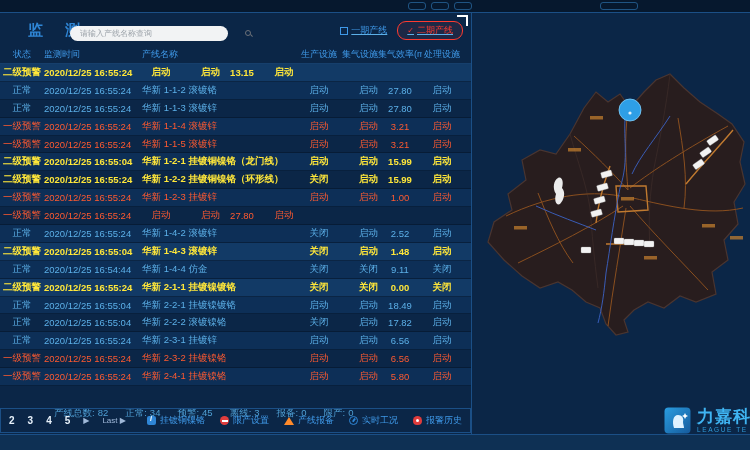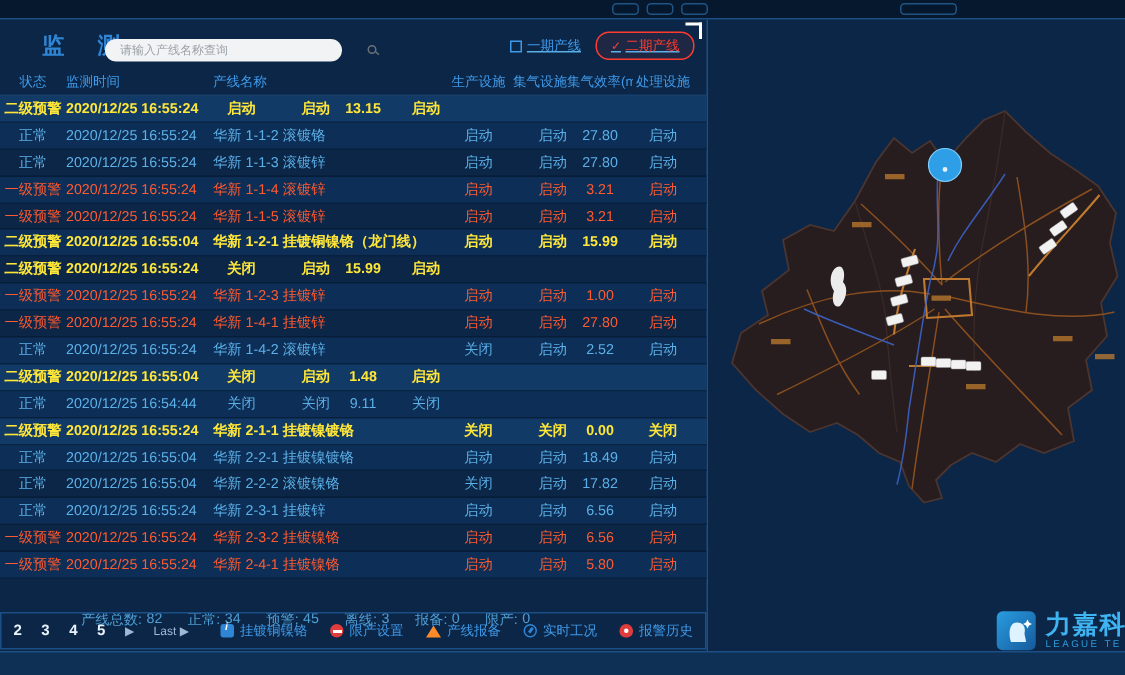--- a/index.html
+++ b/index.html
@@ -183,63 +183,65 @@
           <span class="c col-time">2020/12/25 16:55:04</span>
           <span class="c col-name">华新 1-2-1 挂镀铜镍铬（龙门线）</span>
           <span class="c col-prod">启动</span>
           <span class="c col-gas">启动</span>
           <span class="c col-eff">15.99</span>
           <span class="c col-treat">启动</span>
         </div>
         <div class="trow lv-warn2">
           <span class="c col-status">二级预警</span>
           <span class="c col-time">2020/12/25 16:55:24</span>
+          <span class="c col-name">华新 1-2-2 挂镀铜镍铬（环形线）</span>
           <span class="c col-prod">关闭</span>
           <span class="c col-gas">启动</span>
           <span class="c col-eff">15.99</span>
           <span class="c col-treat">启动</span>
         </div>
         <div class="trow lv-warn1 alt">
           <span class="c col-status">一级预警</span>
           <span class="c col-time">2020/12/25 16:55:24</span>
           <span class="c col-name">华新 1-2-3 挂镀锌</span>
           <span class="c col-prod">启动</span>
           <span class="c col-gas">启动</span>
           <span class="c col-eff">1.00</span>
           <span class="c col-treat">启动</span>
         </div>
         <div class="trow lv-warn1">
           <span class="c col-status">一级预警</span>
           <span class="c col-time">2020/12/25 16:55:24</span>
-          <span class="c col-name">华新 1-4-1 挂镀锌</span>
           <span class="c col-prod">启动</span>
           <span class="c col-gas">启动</span>
           <span class="c col-eff">27.80</span>
           <span class="c col-treat">启动</span>
         </div>
         <div class="trow lv-normal alt">
           <span class="c col-status">正常</span>
           <span class="c col-time">2020/12/25 16:55:24</span>
           <span class="c col-name">华新 1-4-2 滚镀锌</span>
           <span class="c col-prod">关闭</span>
           <span class="c col-gas">启动</span>
           <span class="c col-eff">2.52</span>
           <span class="c col-treat">启动</span>
         </div>
         <div class="trow lv-warn2 hl">
           <span class="c col-status">二级预警</span>
           <span class="c col-time">2020/12/25 16:55:04</span>
+          <span class="c col-name">华新 1-4-3 滚镀锌</span>
           <span class="c col-prod">关闭</span>
           <span class="c col-gas">启动</span>
           <span class="c col-eff">1.48</span>
           <span class="c col-treat">启动</span>
         </div>
         <div class="trow lv-normal alt">
           <span class="c col-status">正常</span>
           <span class="c col-time">2020/12/25 16:54:44</span>
+          <span class="c col-name">华新 1-4-4 仿金</span>
           <span class="c col-prod">关闭</span>
           <span class="c col-gas">关闭</span>
           <span class="c col-eff">9.11</span>
           <span class="c col-treat">关闭</span>
         </div>
         <div class="trow lv-warn2 hl">
           <span class="c col-status">二级预警</span>
           <span class="c col-time">2020/12/25 16:55:24</span>
           <span class="c col-name">华新 2-1-1 挂镀镍镀铬</span>
           <span class="c col-prod">关闭</span>

